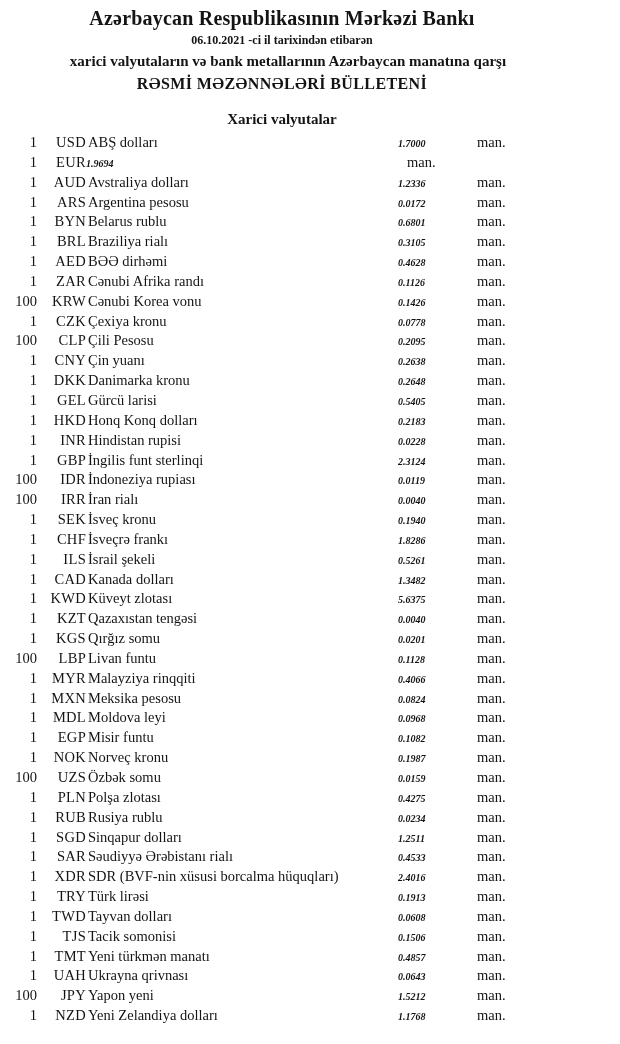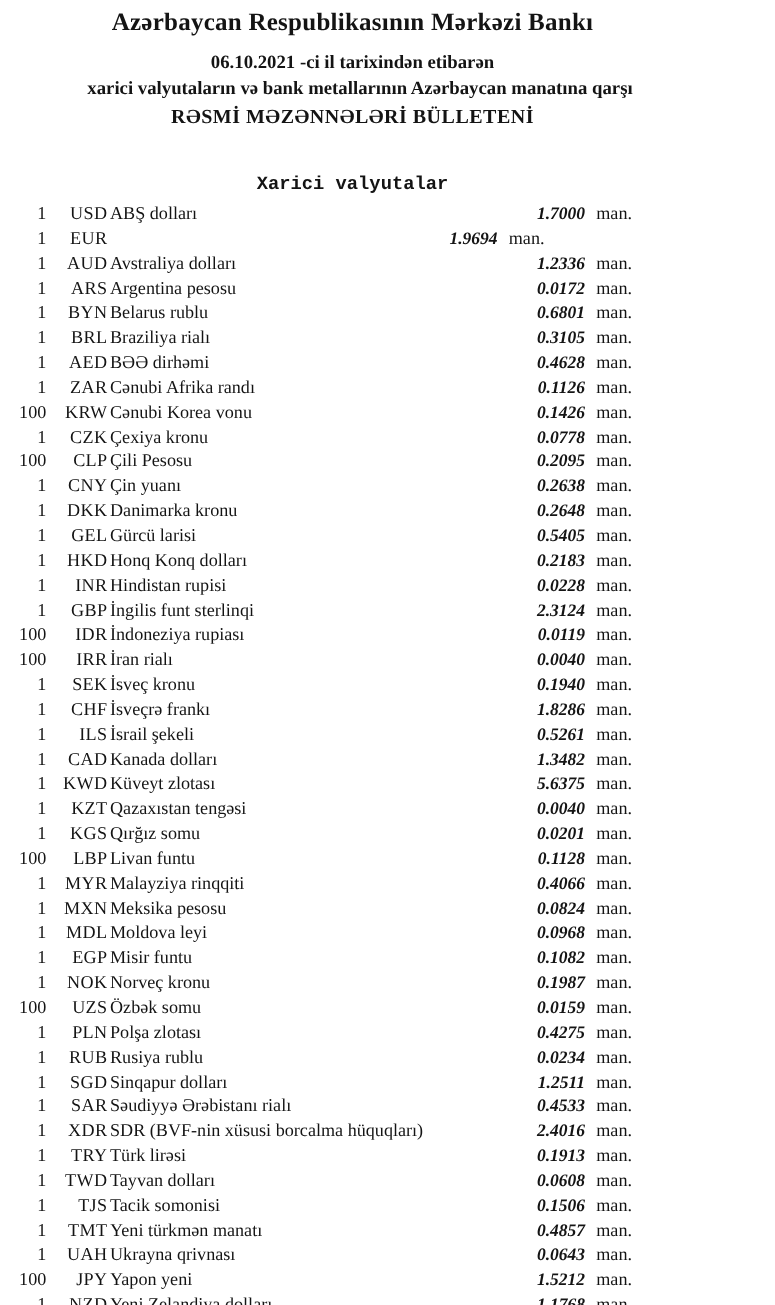--- a/index.html
+++ b/index.html
@@ -15,23 +15,23 @@
   .page { width: 564px; height: 1044px; position: relative; background: #ffffff; }
 
   .header { text-align: center; padding-top: 6px; }
   .bank-name {
     font-size: 20px;
     font-weight: bold;
     letter-spacing: 0.2px;
     line-height: 24px;
   }
   .date-line {
-    font-size: 15px;
-    font-weight: bold;
-    margin-top: 11px;
+    font-size: 12px;
+    font-weight: bold;
+    margin-top: 1px;
     line-height: 18px;
     text-align: center;
   }
   .subject-line {
     font-size: 15px;
     font-weight: bold;
     margin-top: 3px;
     line-height: 18px;
     margin-left: 12px;
   }
@@ -40,46 +40,45 @@
     font-weight: bold;
     margin-top: 4px;
     letter-spacing: 0.4px;
     line-height: 19px;
     text-align: center;
   }
   .section-title {
     text-align: center;
     font-size: 15px;
     font-weight: bold;
-    margin-top: 36px;
+    margin-top: 17px;
     line-height: 18px;
-    font-family: Liberation Mono, monospace;
   }
 
   .rates {
     margin-top: 5px;
     padding-right: 42px;
   }
   .rate-row {
     display: grid;
     grid-template-columns: 37px 49px 1fr 70px 54px;
     height: 19.85px;
     align-items: baseline;
     font-size: 14.5px;
     line-height: 19.85px;
     white-space: nowrap;
   }
   .cell-qty  { text-align: right; }
   .cell-code { text-align: right; letter-spacing: 0.3px; }
   .cell-name { padding-left: 2px; overflow: hidden; }
   .cell-rate {
-    text-align: right;
+    text-align: left;
     font-weight: bold;
     font-style: italic;
-    font-size: 14px;
+    font-size: 10px;
   }
   .cell-unit { padding-left: 9px; }
 </style>
 </head>
 <body>
 
 <div class="page">
 
   <div class="header">
     <div class="bank-name">Azərbaycan Respublikasının Mərkəzi Bankı</div>

